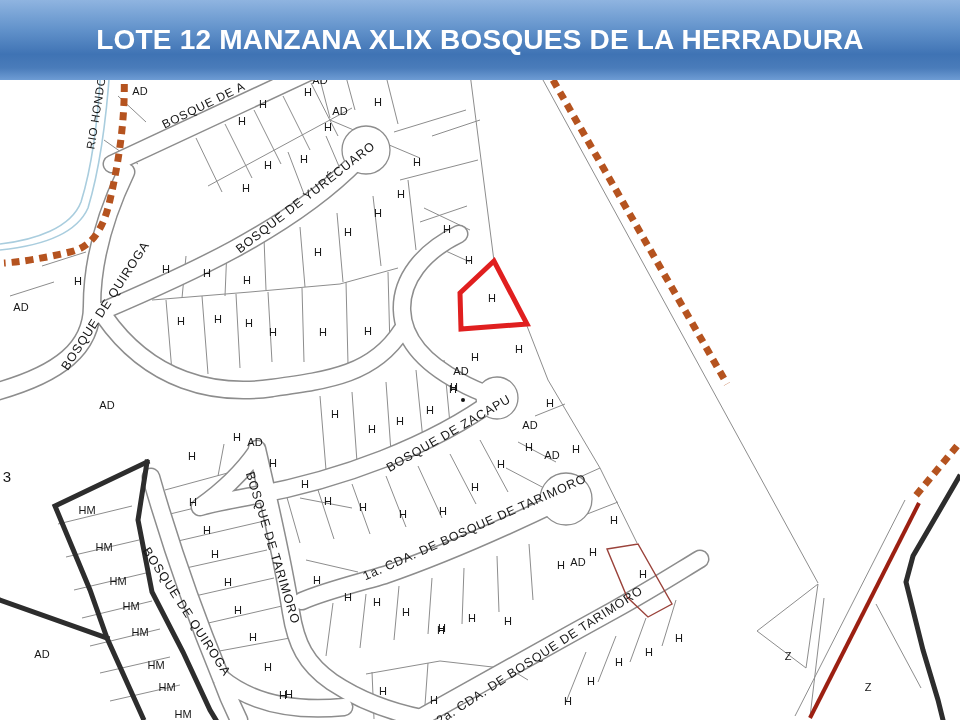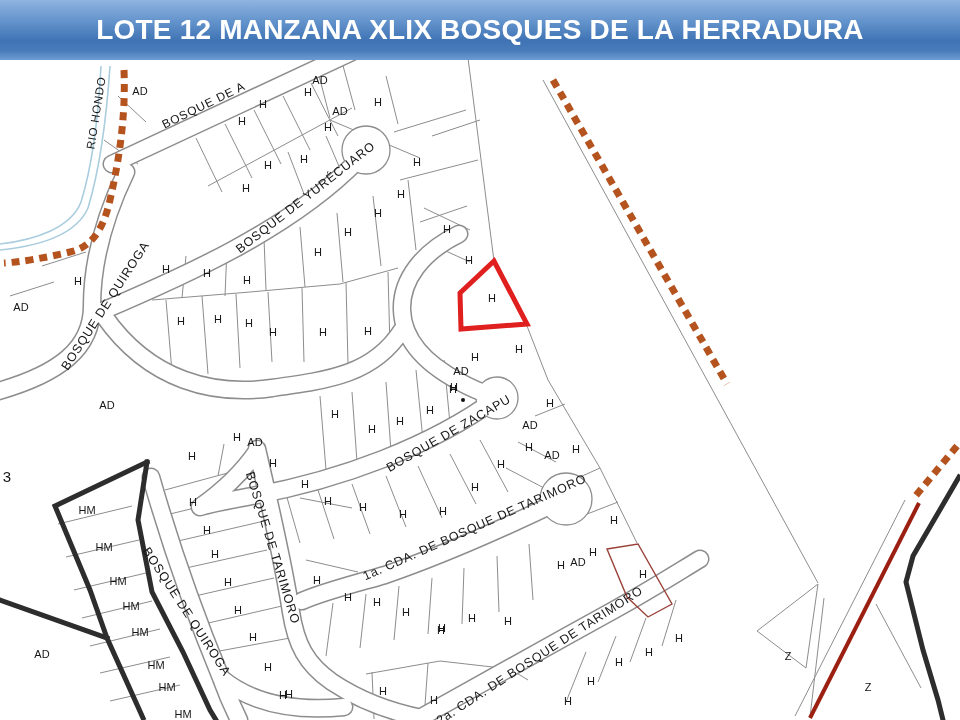--- a/index.html
+++ b/index.html
@@ -1,18 +1,18 @@
 <!DOCTYPE html>
 <html><head>
 <meta charset="utf-8">
 <style>
   html,body{margin:0;padding:0;background:#ffffff;}
   #slide{position:relative;width:960px;height:720px;background:#ffffff;overflow:hidden;
          font-family:"Liberation Sans",sans-serif;}
-  #banner{position:absolute;left:0;top:0;width:960px;height:60px;z-index:5;
+  #banner{position:absolute;left:0;top:0;width:960px;height:80px;z-index:5;
           background:linear-gradient(180deg,#8fb4e0 0%,#6494cc 35%,#3f73b4 68%,#4a7cba 85%,#6e9cd4 100%);
           display:flex;align-items:center;justify-content:center;}
   #banner h1{margin:0;color:#ffffff;font-size:28px;font-weight:bold;letter-spacing:.2px;
              font-family:"Liberation Sans",sans-serif;white-space:nowrap;}
   #map{position:absolute;left:0;top:0;width:960px;height:720px;}
   svg text{font-family:"Liberation Sans",sans-serif;}
   .thin{stroke:#8d8d8d;stroke-width:1;fill:none;}
   .corr-g{stroke:#8d8d8d;stroke-width:19;fill:none;stroke-linecap:round;stroke-linejoin:round;}
   .corr-w{stroke:#ffffff;stroke-width:16;fill:none;stroke-linecap:round;stroke-linejoin:round;}
   .bulb-f{fill:#ffffff;}

